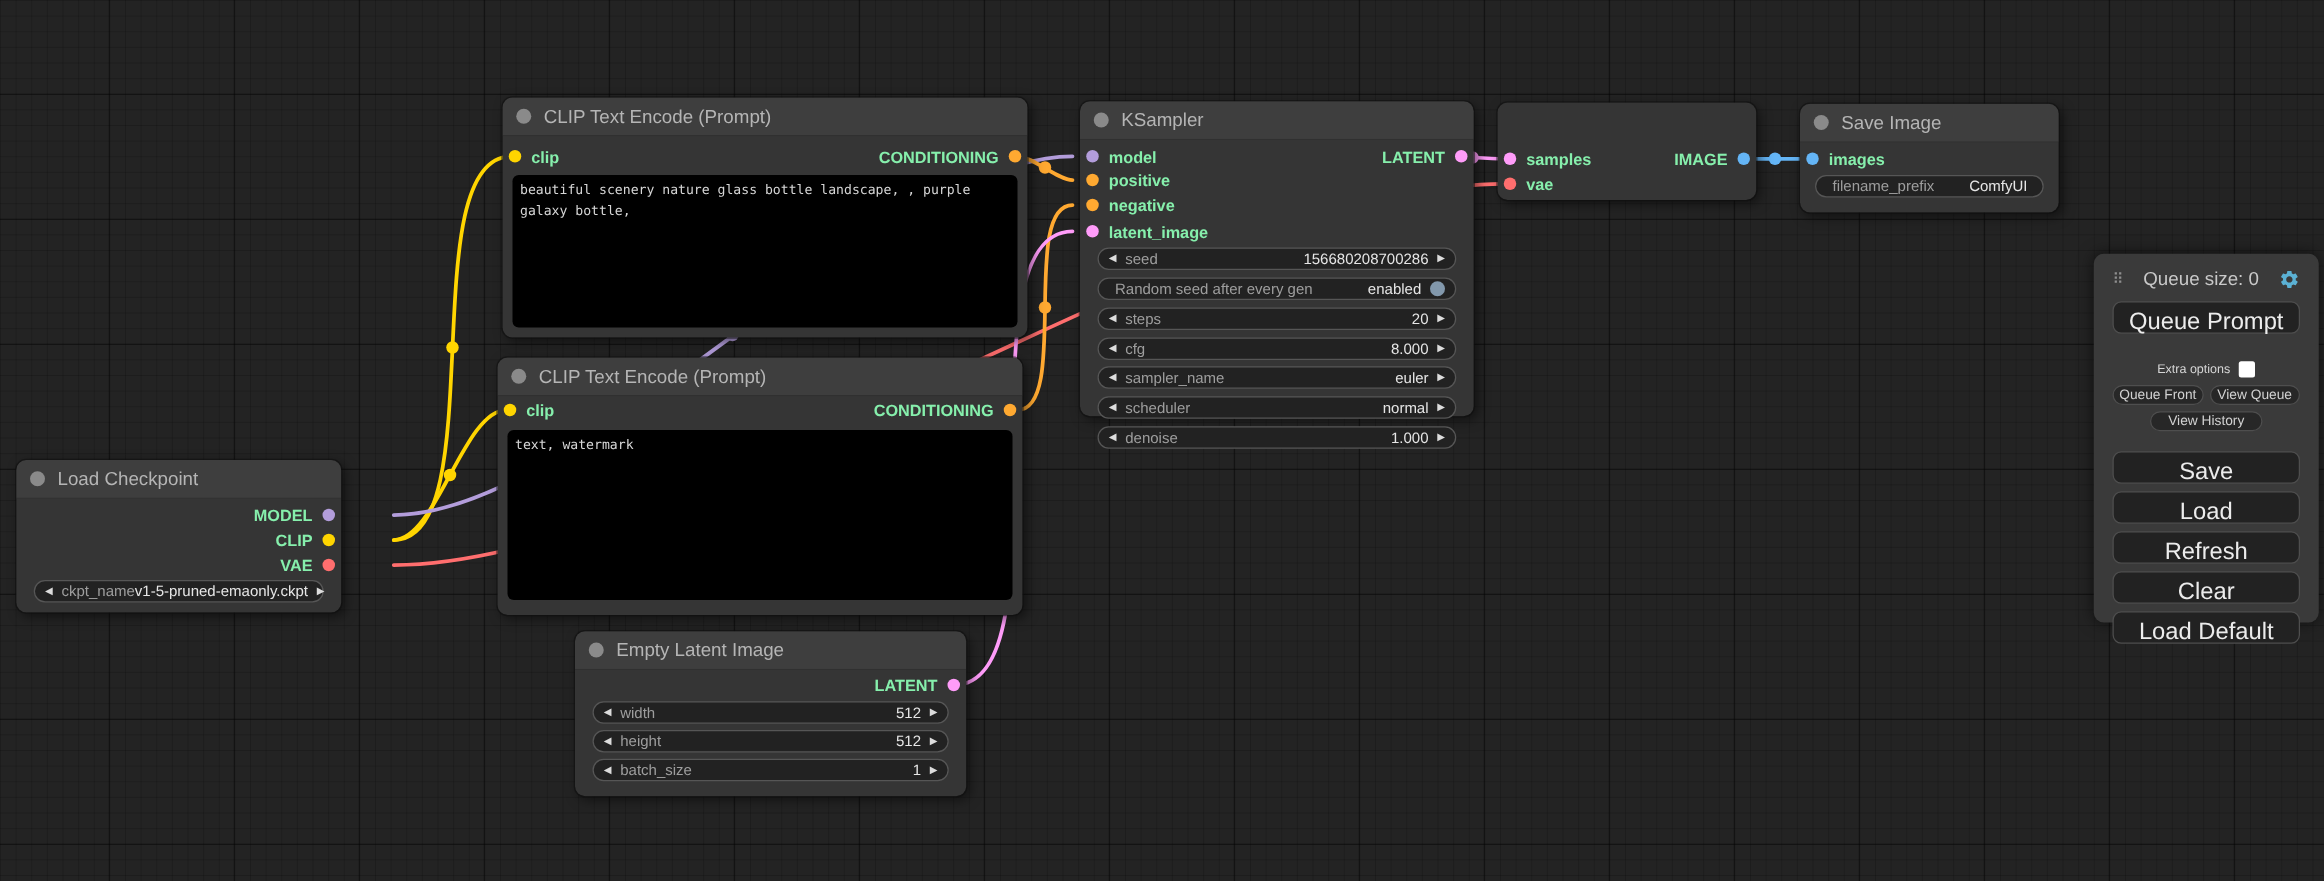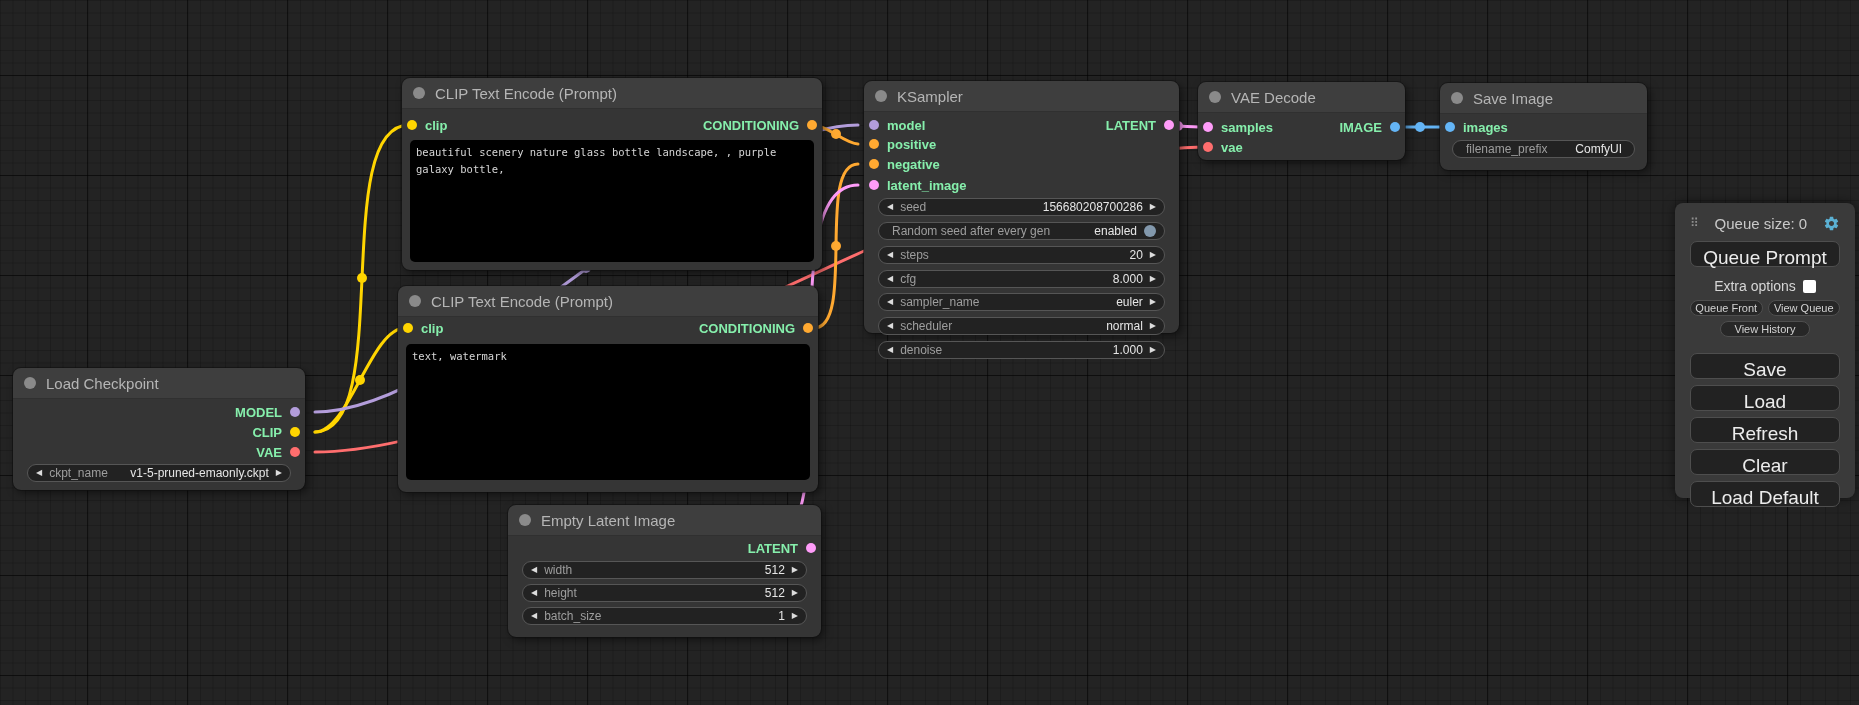--- a/index.html
+++ b/index.html
@@ -49,21 +49,21 @@
     box-sizing:border-box;padding:11px 15px;color:#ddd;}
   .qhead{display:flex;align-items:center;height:18px;margin-bottom:9px;}
   .drag-handle{color:#8f8f8f;font-size:12px;cursor:move;line-height:1;}
   .qsize{flex:1;text-align:center;font-size:15px;color:#c9c9c9;}
   .gear{width:17px;height:17px;flex:none;cursor:pointer;}
   .qbtn{display:block;width:100%;height:26px;background:#222;border:1px solid #4e4e4e;
     border-radius:7px;color:#ececec;font-size:19px;font-family:inherit;cursor:pointer;
     padding:4px;line-height:24px;}
   .qbtn+.qbtn{margin-top:6px;}
   .extra-row{display:flex;align-items:center;justify-content:center;gap:7px;
-    margin-top:11px;font-size:14px;color:#d6d6d6;}
+    margin-top:22px;font-size:10px;color:#d6d6d6;}
   .checkbox{width:13px;height:13px;background:#fff;border-radius:2px;flex:none;cursor:pointer;}
   .small-row{display:flex;gap:5px;margin-top:6px;}
   .sbtn{flex:1;height:16px;background:#272727;border:1px solid #4e4e4e;border-radius:9px;
     color:#d2d2d2;font-size:11px;font-family:inherit;cursor:pointer;padding:0;line-height:14px;}
   .hist-row{display:flex;justify-content:center;margin-top:5px;}
   .hist-row .sbtn{flex:none;width:90px;}
   .big-group{margin-top:16px;}
 </style>
 </head>
 <body>
@@ -82,21 +82,21 @@
   <circle cx="360" cy="380" r="5" fill="#FFD500"></circle>
   <circle cx="586" cy="268" r="5" fill="#B39DDB"></circle>
   <circle cx="759" cy="300" r="5" fill="#FF6E6E"></circle>
   <circle cx="836" cy="134" r="5" fill="#FFA931"></circle>
   <circle cx="836" cy="246" r="5" fill="#FFA931"></circle>
   <circle cx="810" cy="366" r="5" fill="#FF9CF9"></circle>
   <circle cx="1178" cy="126" r="5" fill="#FF9CF9"></circle>
   <circle cx="1420" cy="127" r="5" fill="#64B5F6"></circle>
 </svg>
 
-<div class="node" style="left:13px;top:368px;width:292px;height:122px;">
+<div class="node" style="left:13px;top:368px;width:260px;height:122px;">
   <div class="titlebar">
     <span class="tdot" style="background: rgb(138, 138, 138);"></span>
     <span>Load Checkpoint</span>
   </div>
   <div class="srow sout" style="top:34px;">
     <span>MODEL</span>
     <span class="sdot" style="background: rgb(179, 157, 219);"></span>
   </div>
   <div class="srow sout" style="top:54px;">
     <span>CLIP</span>
@@ -143,21 +143,21 @@
       <span>clip</span>
     </span>
     <span class="grp">
       <span>CONDITIONING</span>
       <span class="sdot" style="background: rgb(255, 169, 49);"></span>
     </span>
   </div>
   <div class="textbox" style="top:58px;height:136px;">text, watermark</div>
 </div>
 
-<div class="node" style="left:460px;top:505px;width:313px;height:132px;margin-left:48px;">
+<div class="node" style="left:460px;top:505px;width:313px;height:132px;">
   <div class="titlebar">
     <span class="tdot" style="background: rgb(138, 138, 138);"></span>
     <span>Empty Latent Image</span>
   </div>
   <div class="srow sout" style="top:33px;">
     <span>LATENT</span>
     <span class="sdot" style="background: rgb(255, 156, 249);"></span>
   </div>
   <div class="widget" style="top:56px;">
     <span class="arr">◀</span>
@@ -243,24 +243,20 @@
   </div>
   <div class="widget" style="top:260px;">
     <span class="arr">◀</span>
     <span class="wlabel">denoise</span>
     <span class="wvalue">1.000</span>
     <span class="arr">▶</span>
   </div>
 </div>
 
 <div class="node" style="left:1198px;top:82px;width:207px;height:78px;">
-  <div class="titlebar">
-    <span class="tdot" style="background: rgb(138, 138, 138);"></span>
-    <span>VAE Decode</span>
-  </div>
   <div class="srow sboth" style="top:35px;">
     <span class="grp">
       <span class="sdot" style="background: rgb(255, 156, 249);"></span>
       <span>samples</span>
     </span>
     <span class="grp">
       <span>IMAGE</span>
       <span class="sdot" style="background: rgb(100, 181, 246);"></span>
     </span>
   </div>

